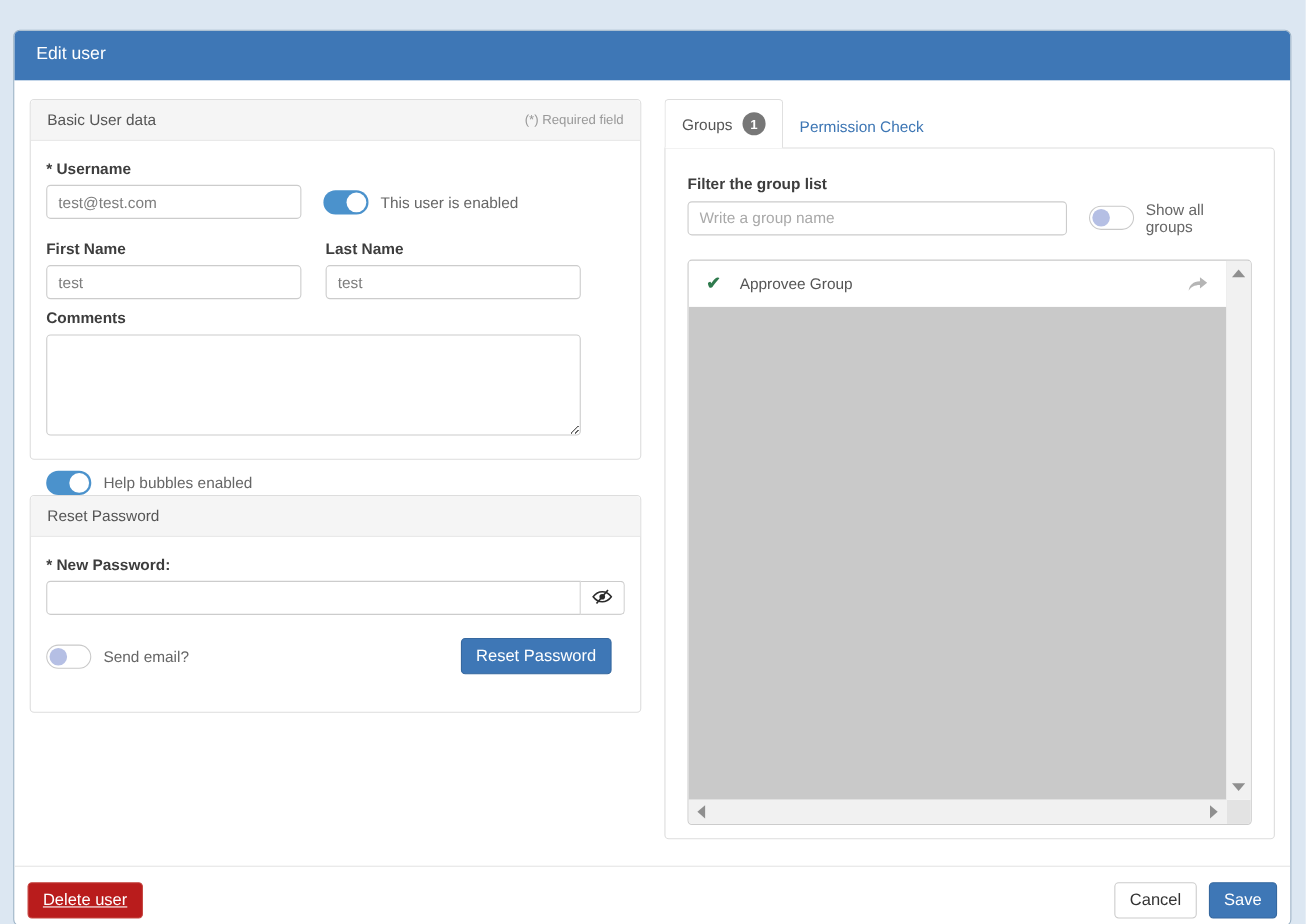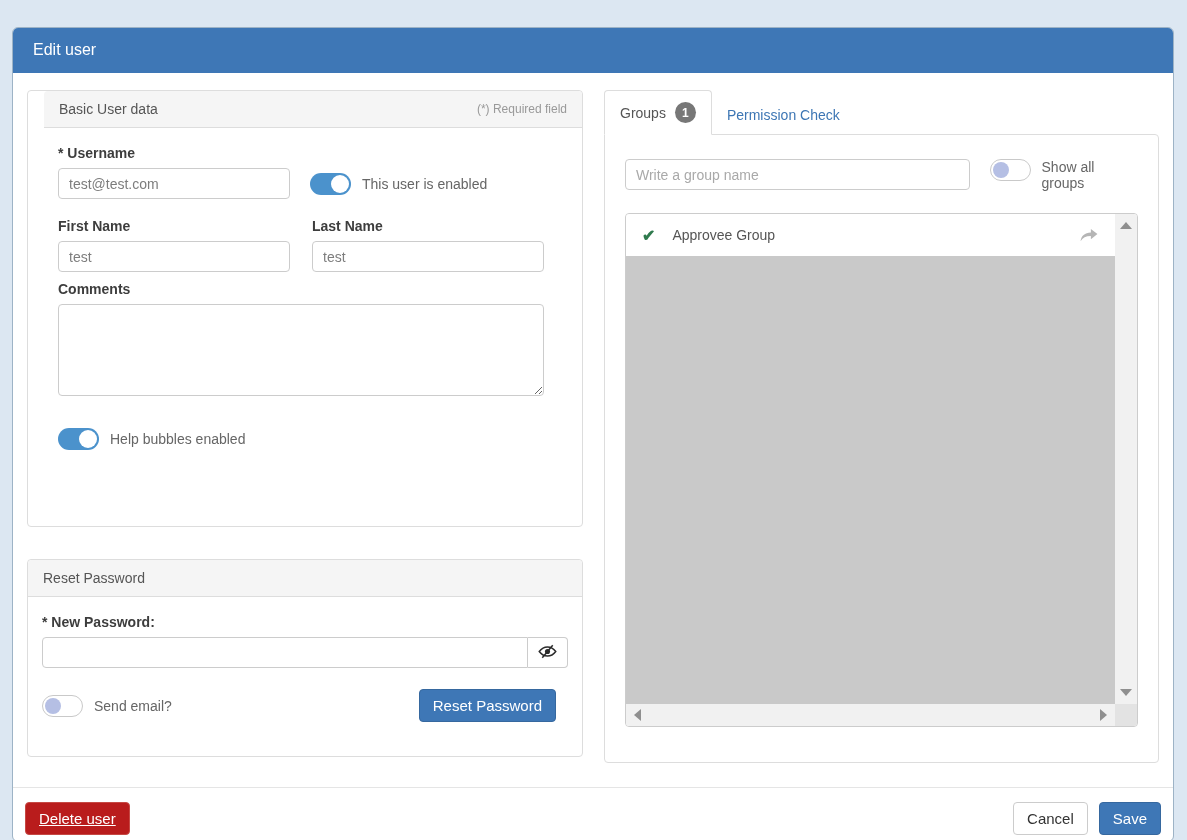--- a/index.html
+++ b/index.html
@@ -40,21 +40,21 @@
   .panel-heading {
     background:#f5f5f5;
     border-bottom:1px solid #ddd;
     border-radius:4px 4px 0 0;
     padding:10px 15px;
     color:#555;
     display:flex; justify-content:space-between; align-items:center;
   }
   .required-note { color:#999; font-size:12px; }
   .panel-body { padding:17px 14px; }
-  .panel-basic { height:437px;padding-left:16px; }
+  .panel-basic { height:328px; }
   .panel-reset { height:198px; margin-top:32px; }
 
   .field-label { display:block; font-weight:bold; color:#3d3d3d; margin-bottom:7px; }
   .text-input {
     height:31px;
     border:1px solid #ccc; border-radius:4px;
     padding:0 10px;
     color:#7d7d7d; font-size:14px;
     font-family:"Liberation Sans", sans-serif;
     background:#fff;
@@ -137,21 +137,21 @@
     display:inline-flex; align-items:center; justify-content:center;
     margin-left:9px;
   }
   .tab-panel {
     border:1px solid #ddd;
     border-radius:0 4px 4px 4px;
     background:#fff;
     height:629px;
     padding:24px 20px 20px 20px;
   }
-  .filter-row { display:flex; margin-top:0; }
+  .filter-row { display:flex; align-items:center; margin-top:0; }
   .filter-input { width:355px; }
   .filter-row .toggle { margin-left:20px; }
 
   
   .group-list {
     margin-top:22px;
     border:1px solid #ccc;
     border-radius:4px;
     height:514px;
     overflow:hidden;
@@ -290,20 +290,21 @@
           <span>Groups</span>
           <span class="tab-badge">1</span>
         </div>
         <div class="tab inactive">
           <span>Permission Check</span>
         </div>
       </div>
 
       <div class="tab-panel">
 
+        <label class="field-label">Filter the group list</label>
         <div class="filter-row">
           <input class="text-input filter-input" type="text" placeholder="Write a group name" style="">
           <div class="toggle off">
             <div class="knob"></div>
           </div>
           <span class="toggle-label">Show all groups</span>
         </div>
 
         <div class="group-list">
 

